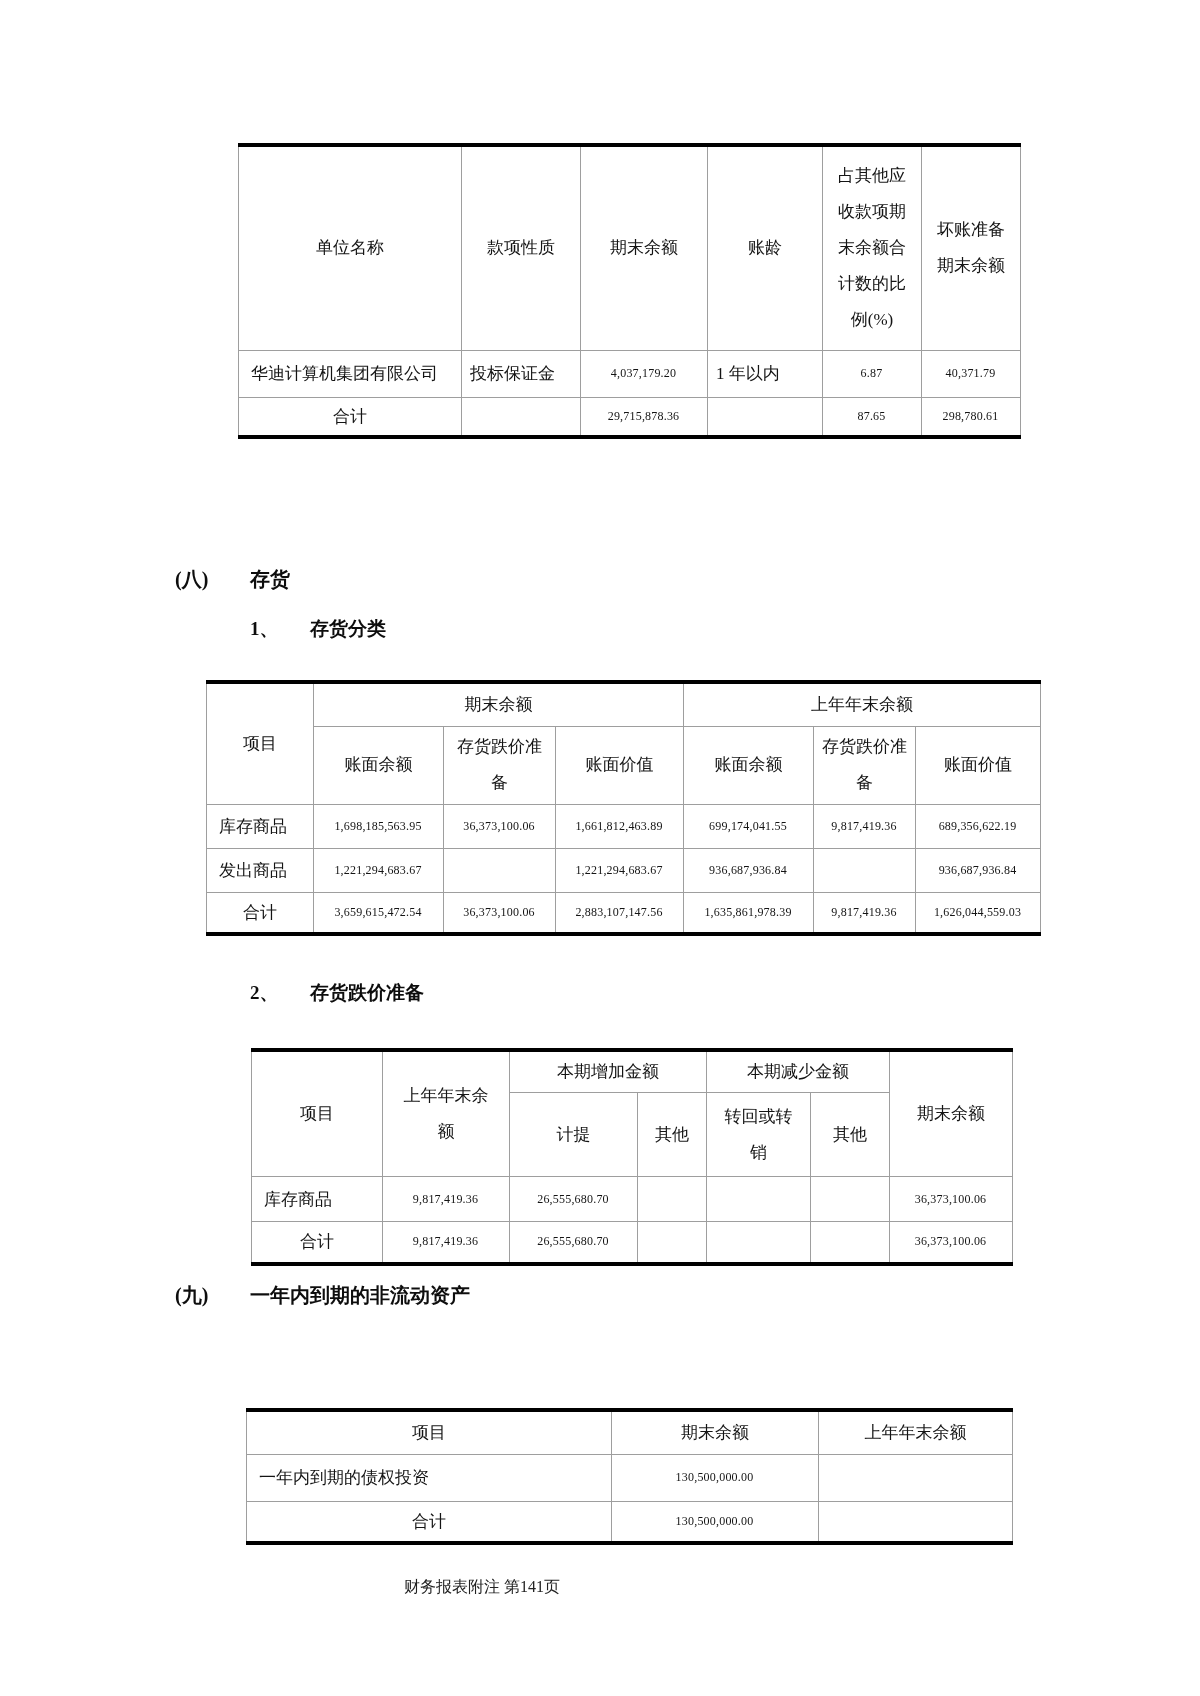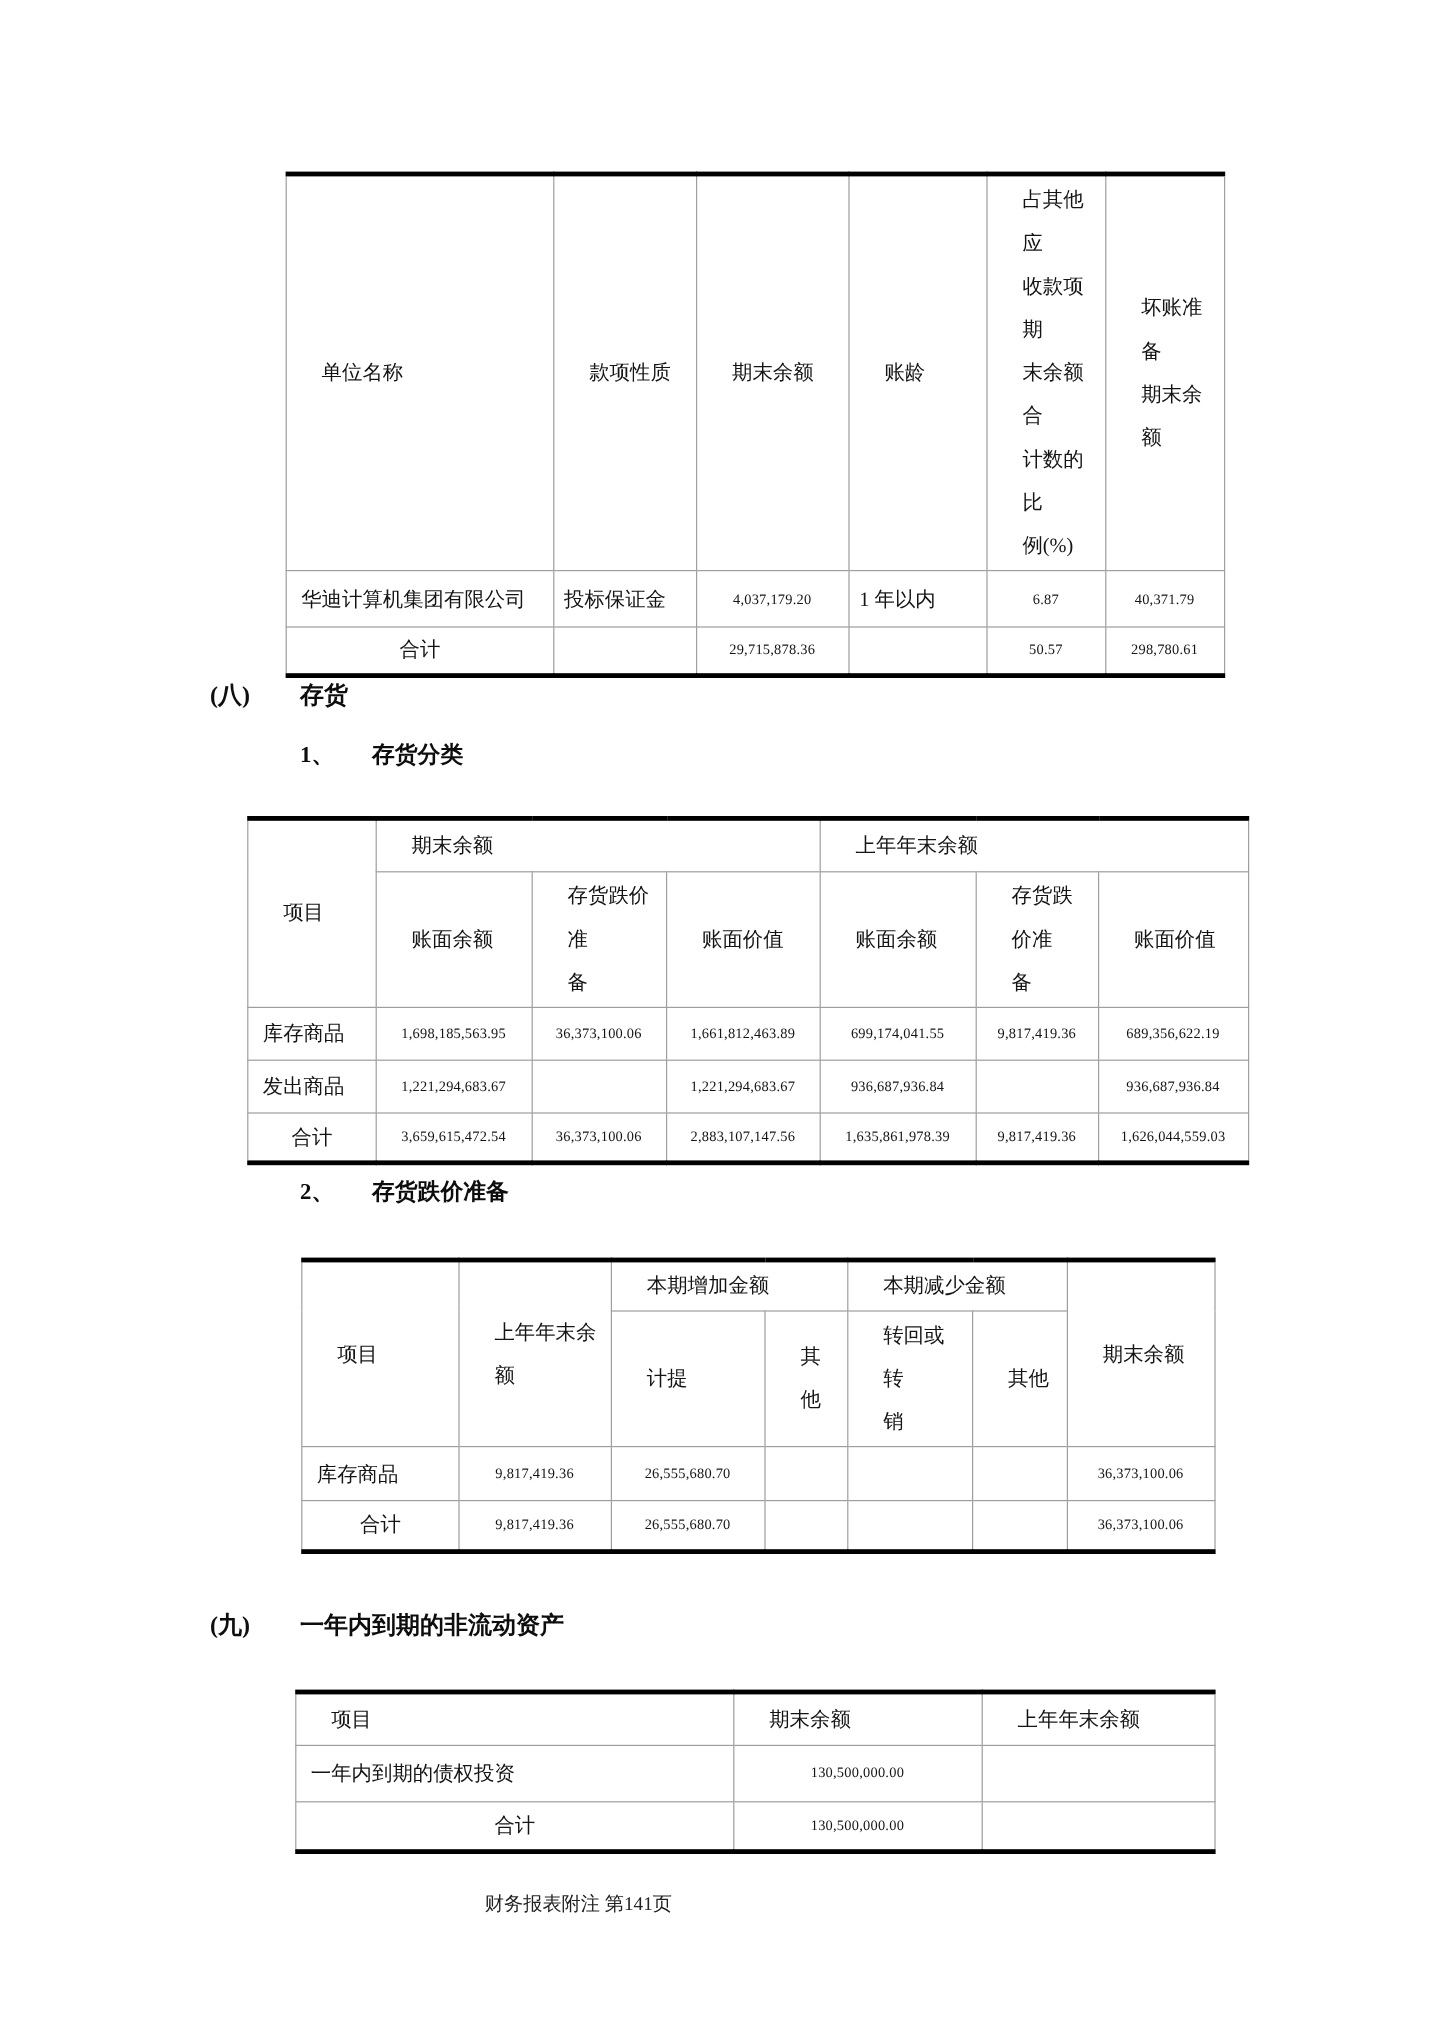--- a/index.html
+++ b/index.html
@@ -12,21 +12,21 @@
 
   table.tbl {
     position:absolute; border-collapse:collapse; table-layout:fixed;
     border-top:4px solid #000; border-bottom:4px solid #000;
     font-size:17px;
   }
   .tbl th, .tbl td {
     border:1px solid #9e9e9e; vertical-align:middle;
     font-weight:normal; padding:2px 8px; overflow:visible;
   }
-  .tbl th { text-align:left; white-space:pre-line; line-height:36px; font-size:17px;padding-left:29px; }
+  .tbl th { text-align:center; white-space:pre-line; line-height:36px; font-size:17px; }
   td.c { text-align:left; }
   td.l { text-align:left; padding-left:12px; white-space:pre-line; }
   td.num { text-align:center; padding-right:9px; white-space:nowrap; font-size:12px; letter-spacing:.2px; }
   td.tot { text-align:center; }
 
   .heading { position:absolute; font-weight:bold; color:#0d0d0d; white-space:nowrap; }
   .heading .num { display:inline-block; }
   .h-main { font-size:20px; }
   .h-sub  { font-size:19px; }
   .h-main .num { width:75px; }
@@ -69,21 +69,21 @@
         <td class="num">4,037,179.20</td>
         <td class="c">1 年以内</td>
         <td class="num">6.87</td>
         <td class="num">40,371.79</td>
       </tr>
       <tr style="height:40px">
         <td class="tot">合计</td>
         <td class="c"></td>
         <td class="num">29,715,878.36</td>
         <td class="c"></td>
-        <td class="num">50.57</td>
+        <td class="num">87.65</td>
         <td class="num">298,780.61</td>
       </tr>
     </tbody>
   </table>
 
   <div class="heading h-main" style="left:175px; top:566px;">
     <span class="num">(八)</span><span>存货</span>
   </div>
 
   <div class="heading h-sub" style="left:250px; top:616px;">
@@ -190,21 +190,21 @@
         <td class="num">9,817,419.36</td>
         <td class="num">26,555,680.70</td>
         <td class="num"></td>
         <td class="num"></td>
         <td class="num"></td>
         <td class="num">36,373,100.06</td>
       </tr>
     </tbody>
   </table>
 
-  <div class="heading h-main" style="left:175px; top:1341px;">
+  <div class="heading h-main" style="left:175px; top:1282px;">
     <span class="num">(九)</span><span>一年内到期的非流动资产</span>
   </div>
 
   <table class="tbl" style="left:246px; top:1408px; width:766px;">
     <colgroup>
       <col style="width:365px">
         <col style="width:207px">
         <col style="width:194px">
     </colgroup>
     <tbody>

